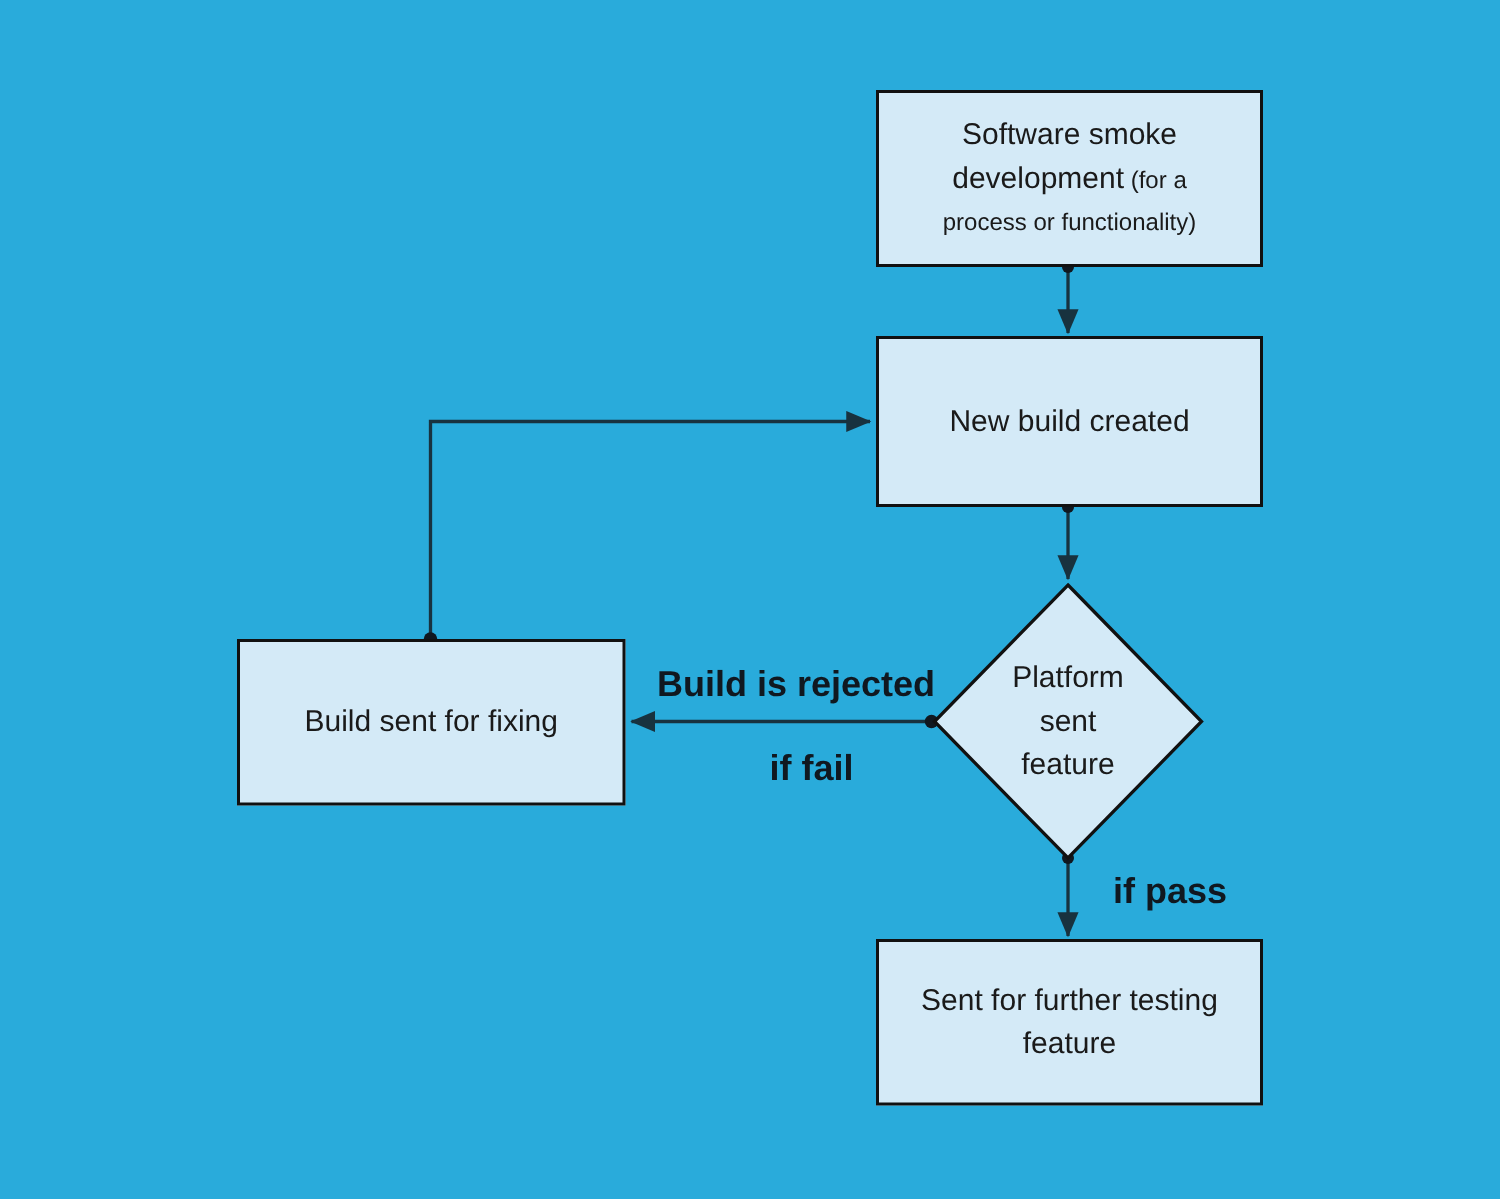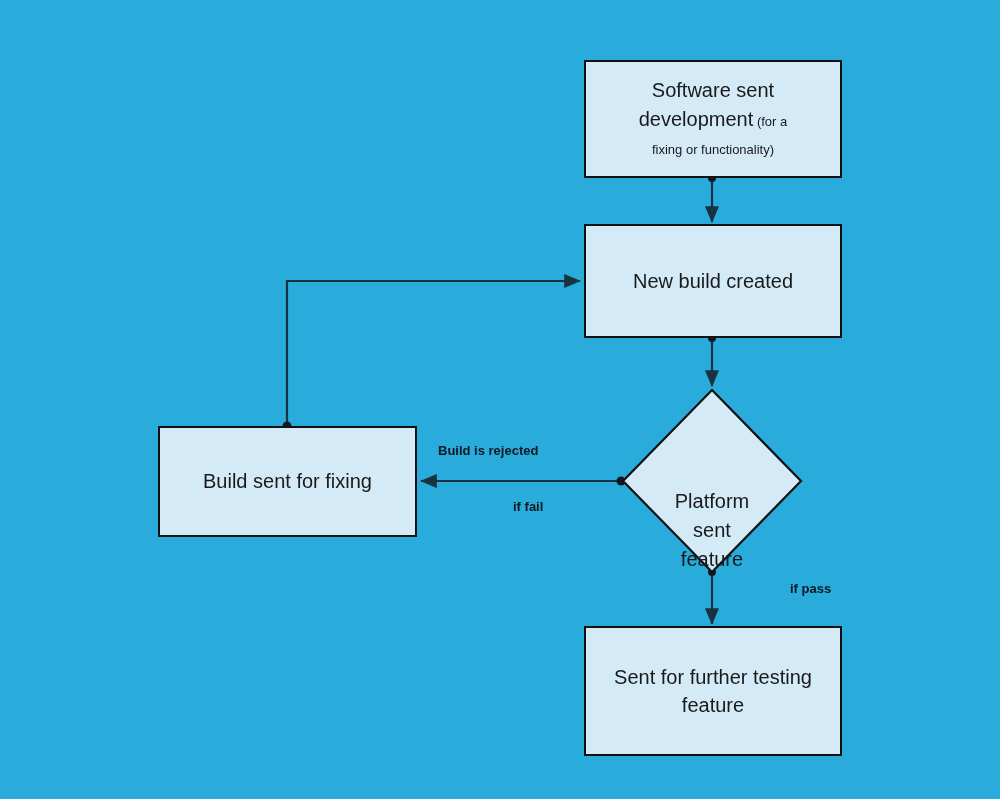--- a/index.html
+++ b/index.html
@@ -38,60 +38,60 @@
     color: #1a1a1a;
     font-size: 20px;
     line-height: 1.42;
     padding: 4px 10px;
   }
   .node .txt {
     display: block;
     width: 100%;
   }
   .node .small {
-    font-size: 13px;
+    font-size: 16px;
   }
   .diamond-wrap {
     position: absolute;
   }
   .diamond-shape {
     position: absolute;
     left: 0;
     top: 0;
   }
   .diamond-label {
     position: absolute;
     left: 0;
     top: 0;
     width: 100%;
     height: 100%;
     display: flex;
-    align-items: flex-end;
+    align-items: center;
     justify-content: center;
     text-align: center;
     color: #1a1a1a;
     font-size: 20px;
     line-height: 1.45;
   }
   .edge-label {
     position: absolute;
     font-weight: bold;
-    font-size: 13px;
+    font-size: 24px;
     color: #101820;
     white-space: nowrap;
   }
   
   #node-dev      { left: 584px; top: 60px;  width: 258px; height: 118px; }
   #node-build    { left: 584px; top: 224px; width: 258px; height: 114px; }
   #node-fix      { left: 158px; top: 426px; width: 259px; height: 111px; }
-  #node-further  { left: 584px; top: 626px; width: 258px; height: 130px; }
+  #node-further  { left: 584px; top: 626px; width: 258px; height: 111px; }
   #node-smoke    { left: 621px; top: 388px; width: 182px; height: 186px; }
   #lbl-rejected  { left: 438px; top: 443px; }
   #lbl-iffail    { left: 513px; top: 499px; }
-  #lbl-ifpass    { left: 742px; top: 581px; margin-left: 48px; }
+  #lbl-ifpass    { left: 742px; top: 581px; }
 </style>
 </head>
 <body>
 
 <div id="canvas">
 
   <svg class="edges" viewBox="0 0 1000 799">
     <defs>
       <marker id="arrowhead" markerWidth="9" markerHeight="9" refX="7.2" refY="3.2" orient="auto" markerUnits="strokeWidth">
         <path d="M0,0 L7.6,3.2 L0,6.4 z" fill="#18323f"></path>
@@ -118,21 +118,21 @@
       <circle cx="287" cy="426" r="4.5" fill="#101820"></circle>
     </g>
 
     <g>
       <line x1="712" y1="572" x2="712" y2="624" stroke="#18323f" stroke-width="2.2" marker-end="url(#arrowhead)"></line>
       <circle cx="712" cy="572" r="4" fill="#101820"></circle>
     </g>
   </svg>
 
   <div class="node" id="node-dev">
-    <span class="txt"><span>Software sent</span><br><span>development</span><span class="small"> (for a</span><br><span class="small">fixing or functionality)</span></span>
+    <span class="txt"><span>Software smoke</span><br><span>development</span><span class="small"> (for a</span><br><span class="small">process or functionality)</span></span>
   </div>
 
   <div class="node" id="node-fix">
     <span class="txt">Build sent for fixing</span>
   </div>
 
   <div class="node" id="node-build">
     <span class="txt">New build created</span>
   </div>
 

